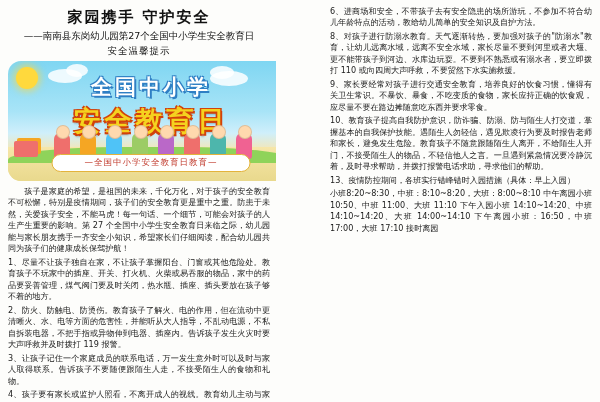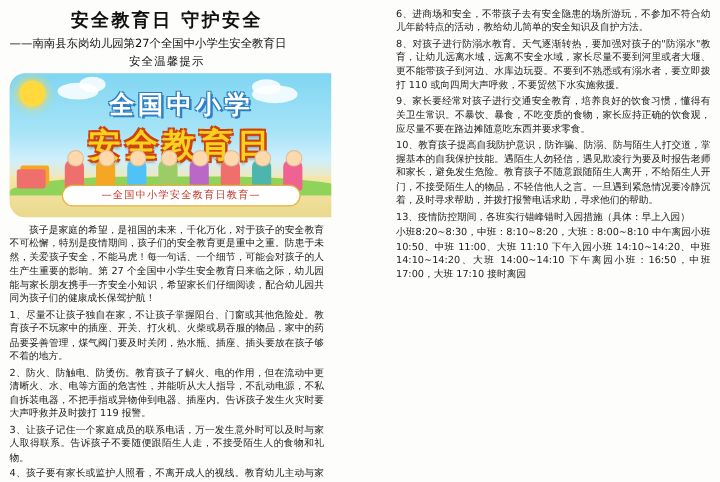--- a/index.html
+++ b/index.html
@@ -42,20 +42,21 @@
     text-align: center;
     font-family: "DejaVu Serif", "Liberation Serif", serif;
     font-weight: bold;
     font-size: 15px;
     letter-spacing: 2px;
     color: #111;
     margin: 2px 0 3px 0;
     white-space: nowrap;
   }
   .doc-subtitle {
+    text-align: center;
     font-size: 9.5px;
     color: #111;
     letter-spacing: 0px;
     margin: 0 0 2px 0;
     white-space: nowrap;
   }
   .doc-subtitle2 {
     text-align: center;
     font-size: 9.5px;
     color: #111;
@@ -189,21 +190,21 @@
   }
   .b { font-weight: normal; }
 </style>
 </head>
 <body>
 
 <div class="page">
 
   <div class="col col-left">
 
-    <div class="doc-title">安全教育日  守护安全</div>
+    <div class="doc-title">家园携手  守护安全</div>
     <div class="doc-subtitle">——南南县东岗幼儿园第27个全国中小学生安全教育日</div>
     <div class="doc-subtitle2">安全温馨提示</div>
 
     <div class="poster">
       <div class="sun"></div>
       <div class="cloud" style="left:40px;top:8px;width:34px;height:14px;"></div>
       <div class="cloud" style="left:58px;top:3px;width:22px;height:13px;"></div>
       <div class="cloud" style="right:46px;top:10px;width:38px;height:15px;"></div>
       <div class="cloud" style="right:60px;top:5px;width:24px;height:13px;"></div>
       <div class="pencil"></div>

